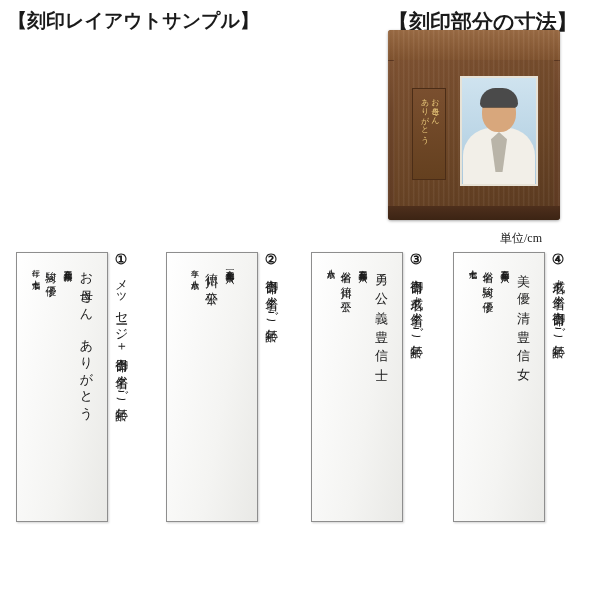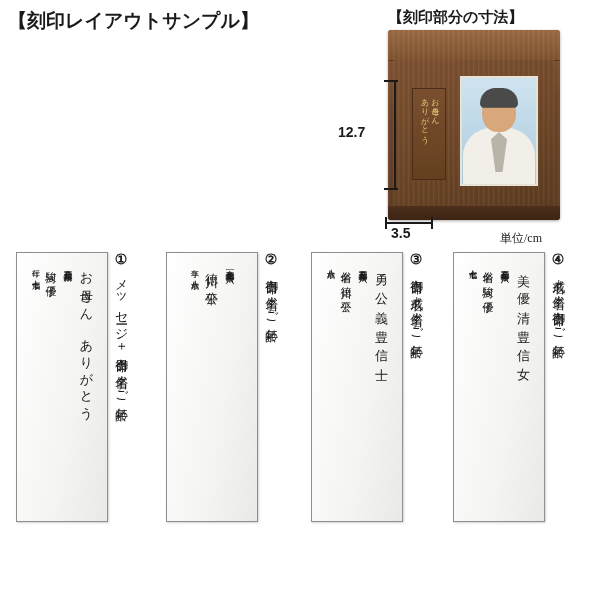--- a/index.html
+++ b/index.html
@@ -28,21 +28,21 @@
     top: 8px;
     font-size: 19px;
     font-weight: bold;
     letter-spacing: 0px;
     white-space: nowrap;
   }
   .title-right {
     position: absolute;
     left: 388px;
     top: 8px;
-    font-size: 15px;
+    font-size: 21px;
     font-weight: bold;
     white-space: nowrap;
   }
 
   
   .bullets {
     position: absolute;
     left: 8px;
     top: 52px;
     width: 350px;
@@ -357,33 +357,21 @@
       <div class="photo">
         <div class="body"></div>
         <div class="tie"></div>
         <div class="head"></div>
         <div class="hair"></div>
         <div class="glasses"></div>
       </div>
     </div>
   </div>
 
-  <div class="dim-v">
-    <div class="cap-t"></div>
-    <div class="bar"></div>
-    <div class="cap-b"></div>
-    <div class="label">12.7</div>
-  </div>
-
-  <div class="dim-h">
-    <div class="bar"></div>
-    <div class="cap-l"></div>
-    <div class="cap-r"></div>
-    <div class="label">3.5</div>
-  </div>
+
 
   <div class="unit-note">単位/cm</div>
 
   <div class="samples">
 
     <div class="sample" style="left:0px;">
       <div class="sample-plate">
         <span class="col big">お母さん　ありがとう</span>
         <span class="col small">令和三年八月十二日</span>
         <span class="col mid">駿河　優子</span>

